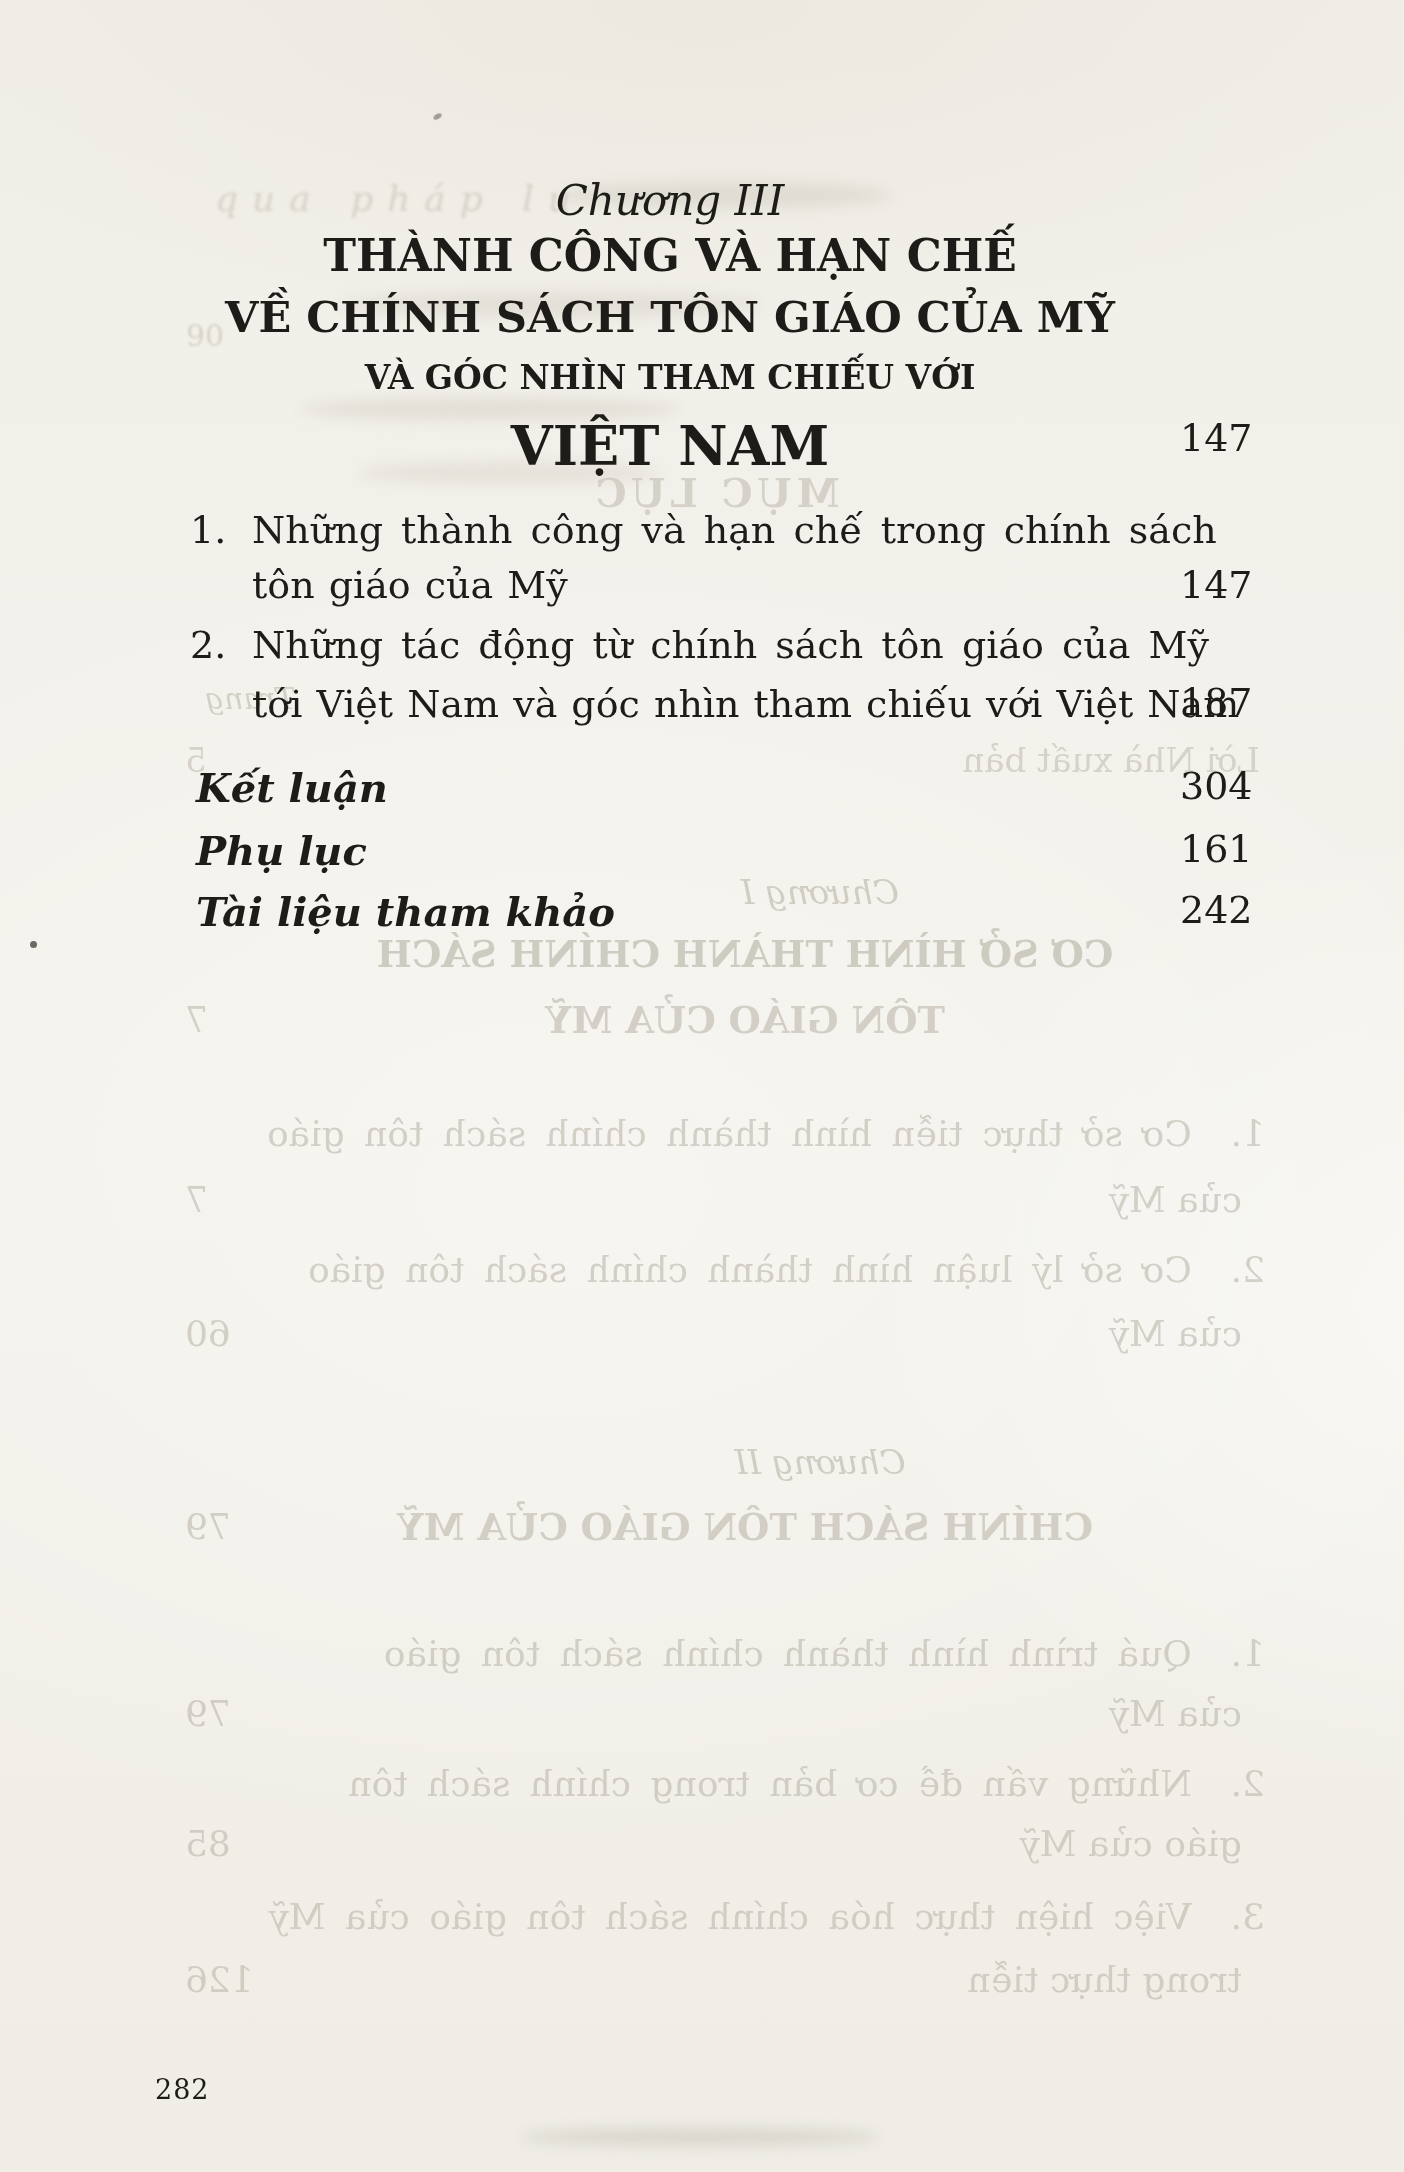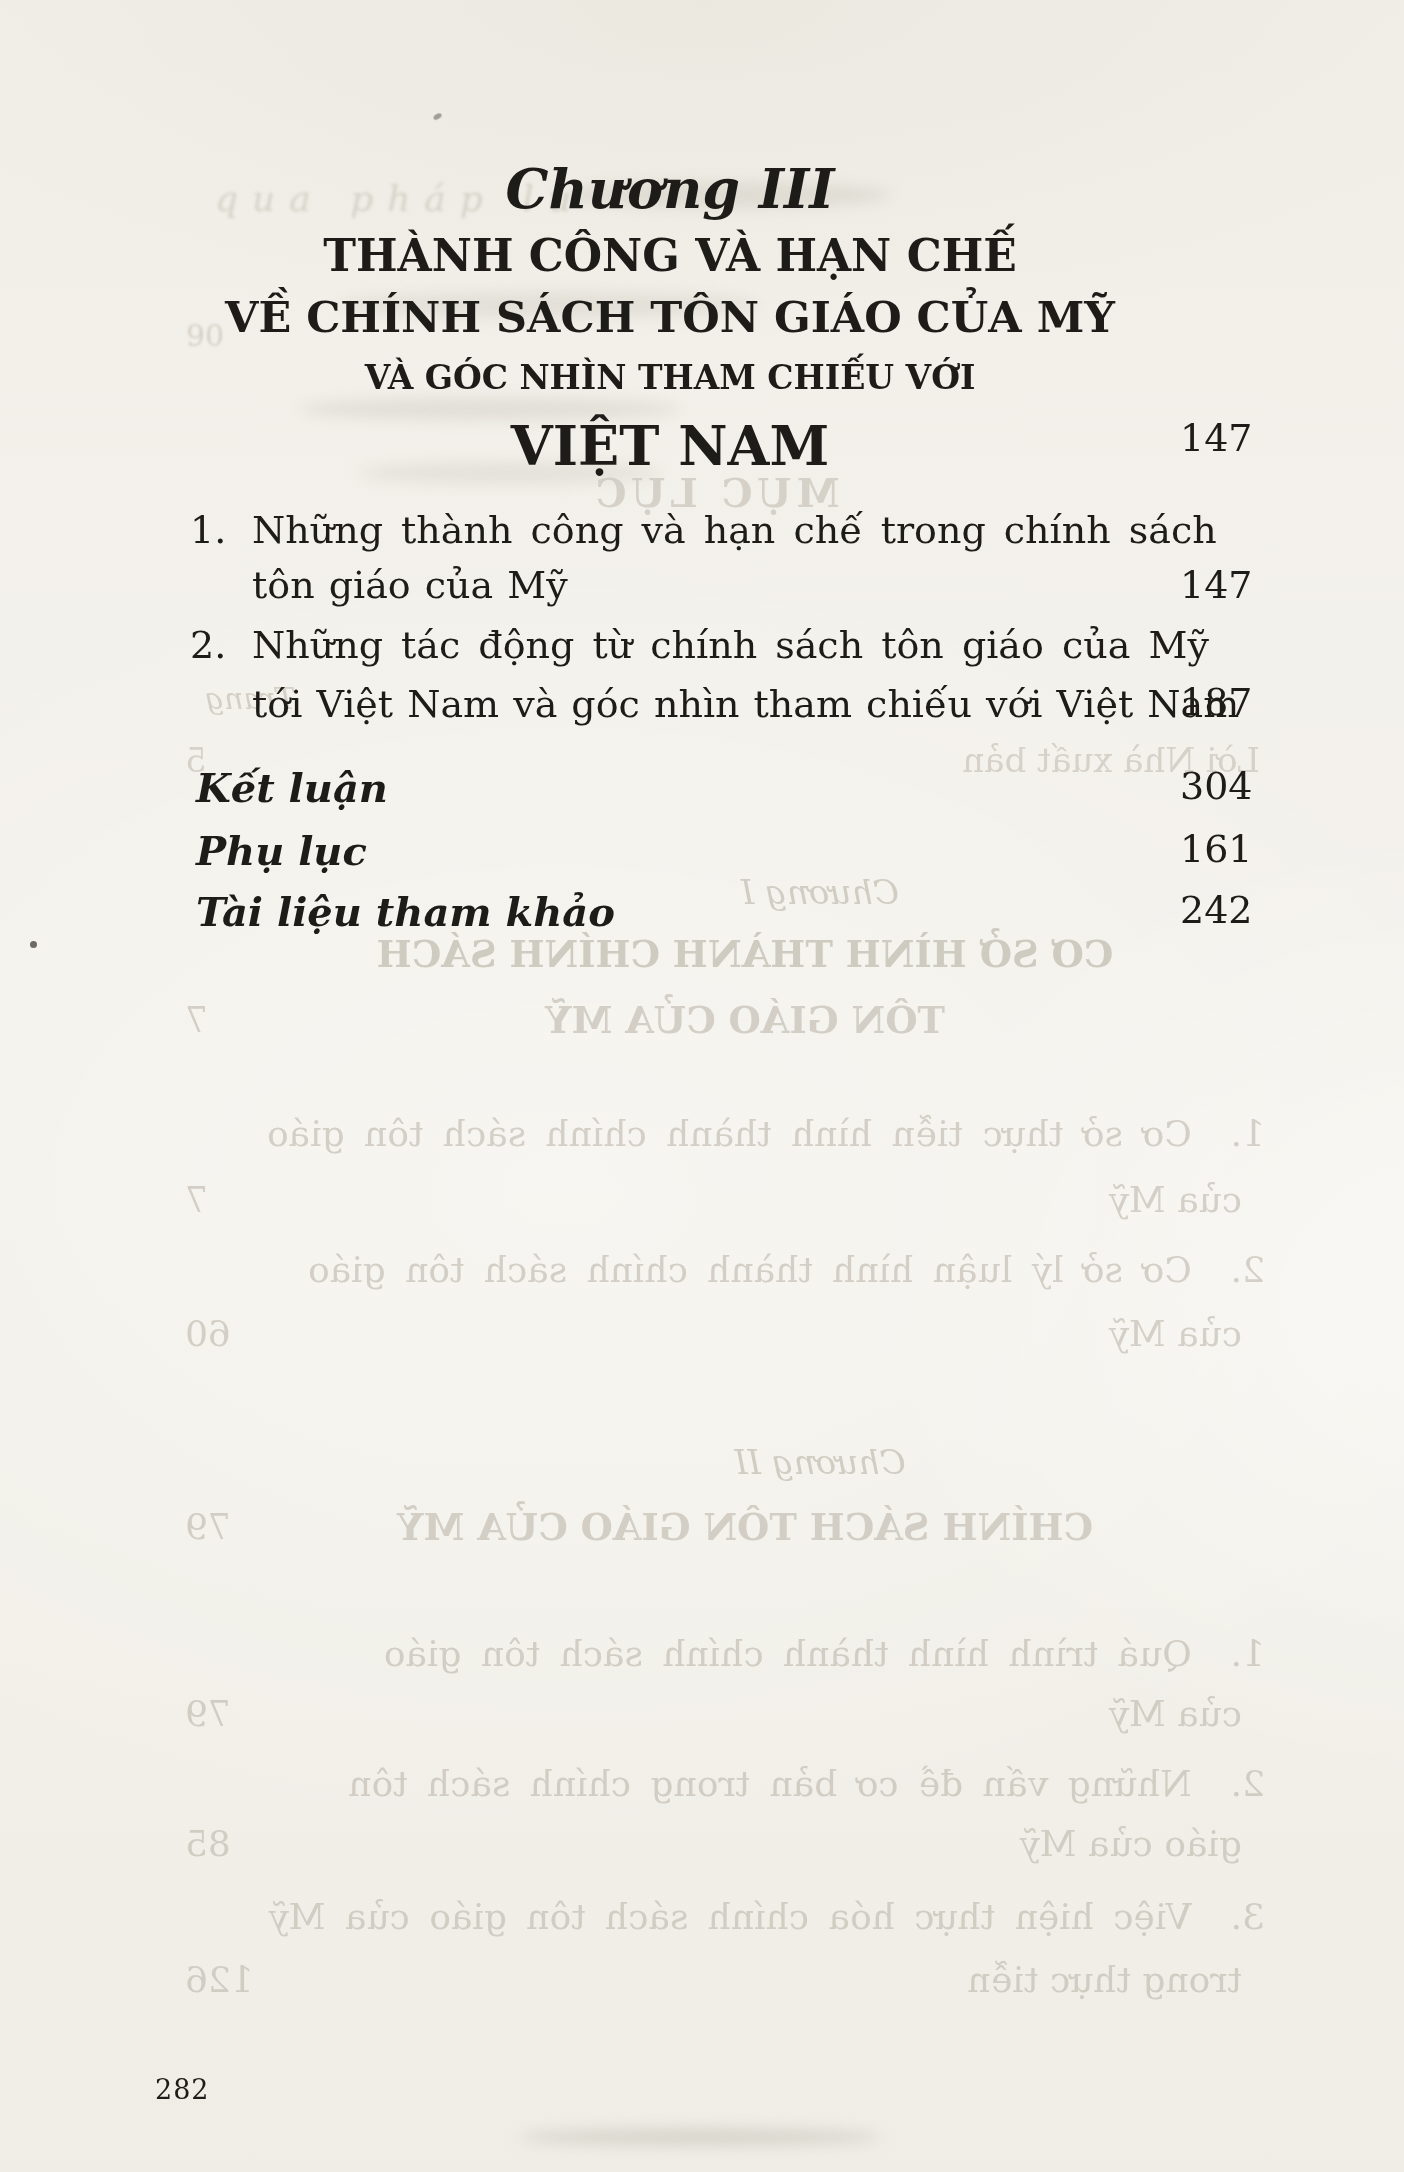--- a/index.html
+++ b/index.html
@@ -69,21 +69,21 @@
   .sm2{left:340px;top:292px;width:420px;height:26px;background:rgba(208,203,192,.4);}
   .sm3{left:300px;top:398px;width:380px;height:22px;background:rgba(206,201,190,.45);}
   .sm4{left:360px;top:462px;width:300px;height:22px;background:rgba(208,203,192,.38);}
   .sm5{left:520px;top:2128px;width:360px;height:18px;background:rgba(196,191,179,.5);}
   .speck{position:absolute;background:#55504a;border-radius:50%;pointer-events:none;}
   .speck-a{left:433px;top:114px;width:9px;height:5px;opacity:.5;transform:rotate(-30deg);}
   .speck-b{left:30px;top:941px;width:7px;height:7px;opacity:.85;}
 
   
   .heading{position:absolute;left:145px;width:1050px;text-align:center;white-space:nowrap;}
-  .kicker{top:157px;font-size:54px;font-weight:bold;font-style:italic;}
+  .kicker{top:176px;font-size:42px;font-weight:normal;font-style:italic;}
   .h1a{top:230px;font-size:44px;font-weight:bold;}
   .h1b{top:292px;font-size:43px;font-weight:bold;}
   .h1c{top:358px;font-size:33px;font-weight:bold;}
   .h1d{top:414px;font-size:54px;font-weight:bold;}
 
   .line{position:absolute;font-size:38px;line-height:1.2;white-space:nowrap;}
   .itemnum{position:absolute;left:190px;}
   .itemtext{position:absolute;left:252px;}
   .w1{word-spacing:6px;}
   .w2{word-spacing:2px;}

